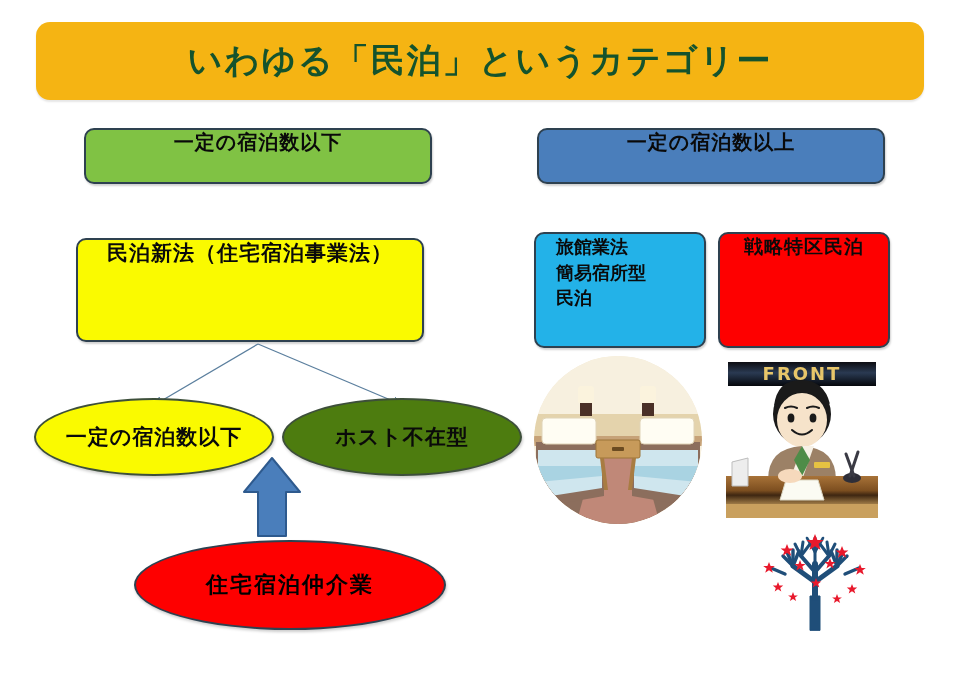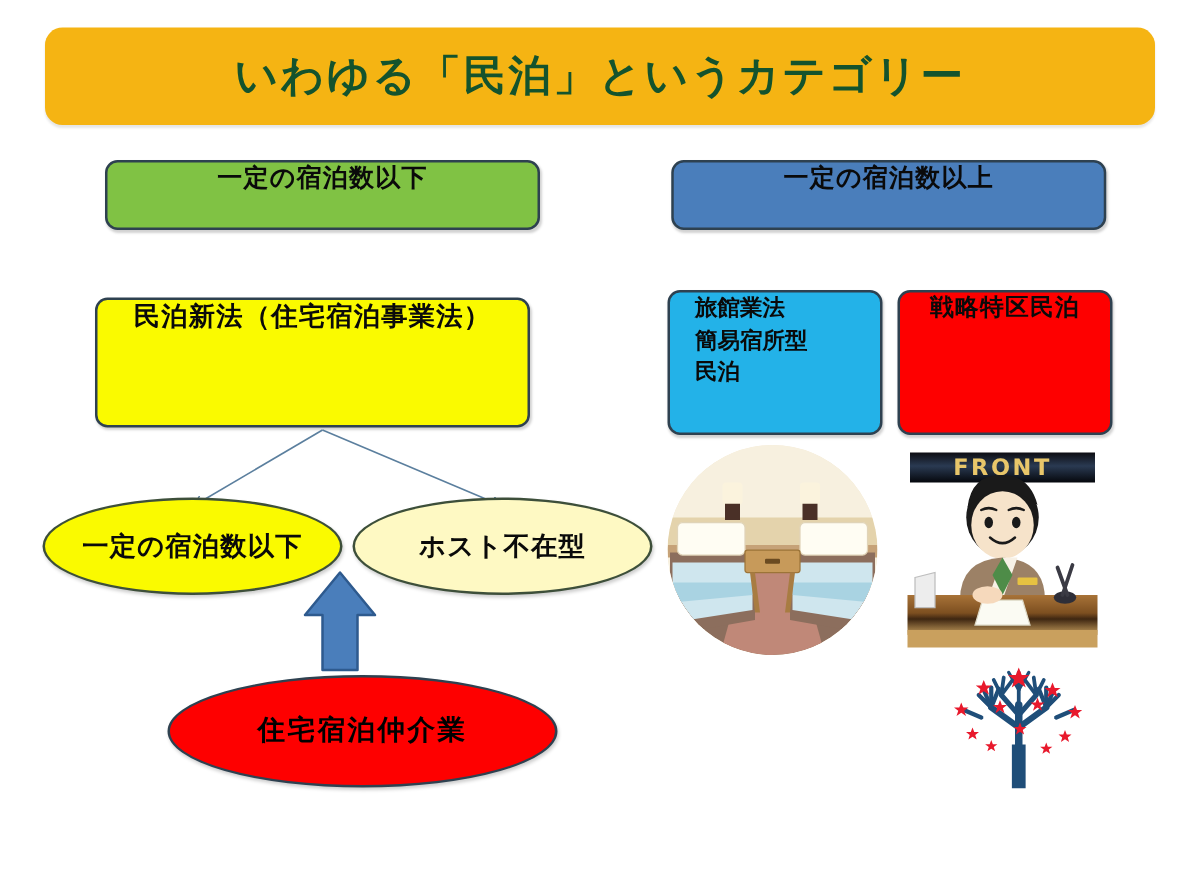--- a/index.html
+++ b/index.html
@@ -56,21 +56,21 @@
   .ell{
     position:absolute;
     border:2px solid #3D4F3A;
     border-radius:50%;
     display:flex;align-items:center;justify-content:center;
     box-shadow:1px 2px 3px rgba(0,0,0,.20);
     box-sizing:border-box;
   }
   .ell .lbl{font-weight:bold;line-height:1;}
   .ell-home{left:34px;top:398px;width:240px;height:78px;background:#FAFA00;}
-  .ell-absent{left:282px;top:398px;width:240px;height:78px;background:#fef9c3;}
+  .ell-absent{left:282px;top:398px;width:240px;height:78px;background:#4d7c0f;}
   .ell-home .lbl,.ell-absent .lbl{font-size:21px;color:#0a0a0a;letter-spacing:1px;}
   .ell-agency{left:134px;top:540px;width:312px;height:90px;background:#FE0000;
               border:2px solid #2E4150;}
   .ell-agency .lbl{font-size:22px;color:#000000;letter-spacing:2px;}
 
   
   .connectors{position:absolute;left:0;top:0;width:960px;height:700px;pointer-events:none;}
 
   
   .pic{position:absolute;overflow:hidden;}

